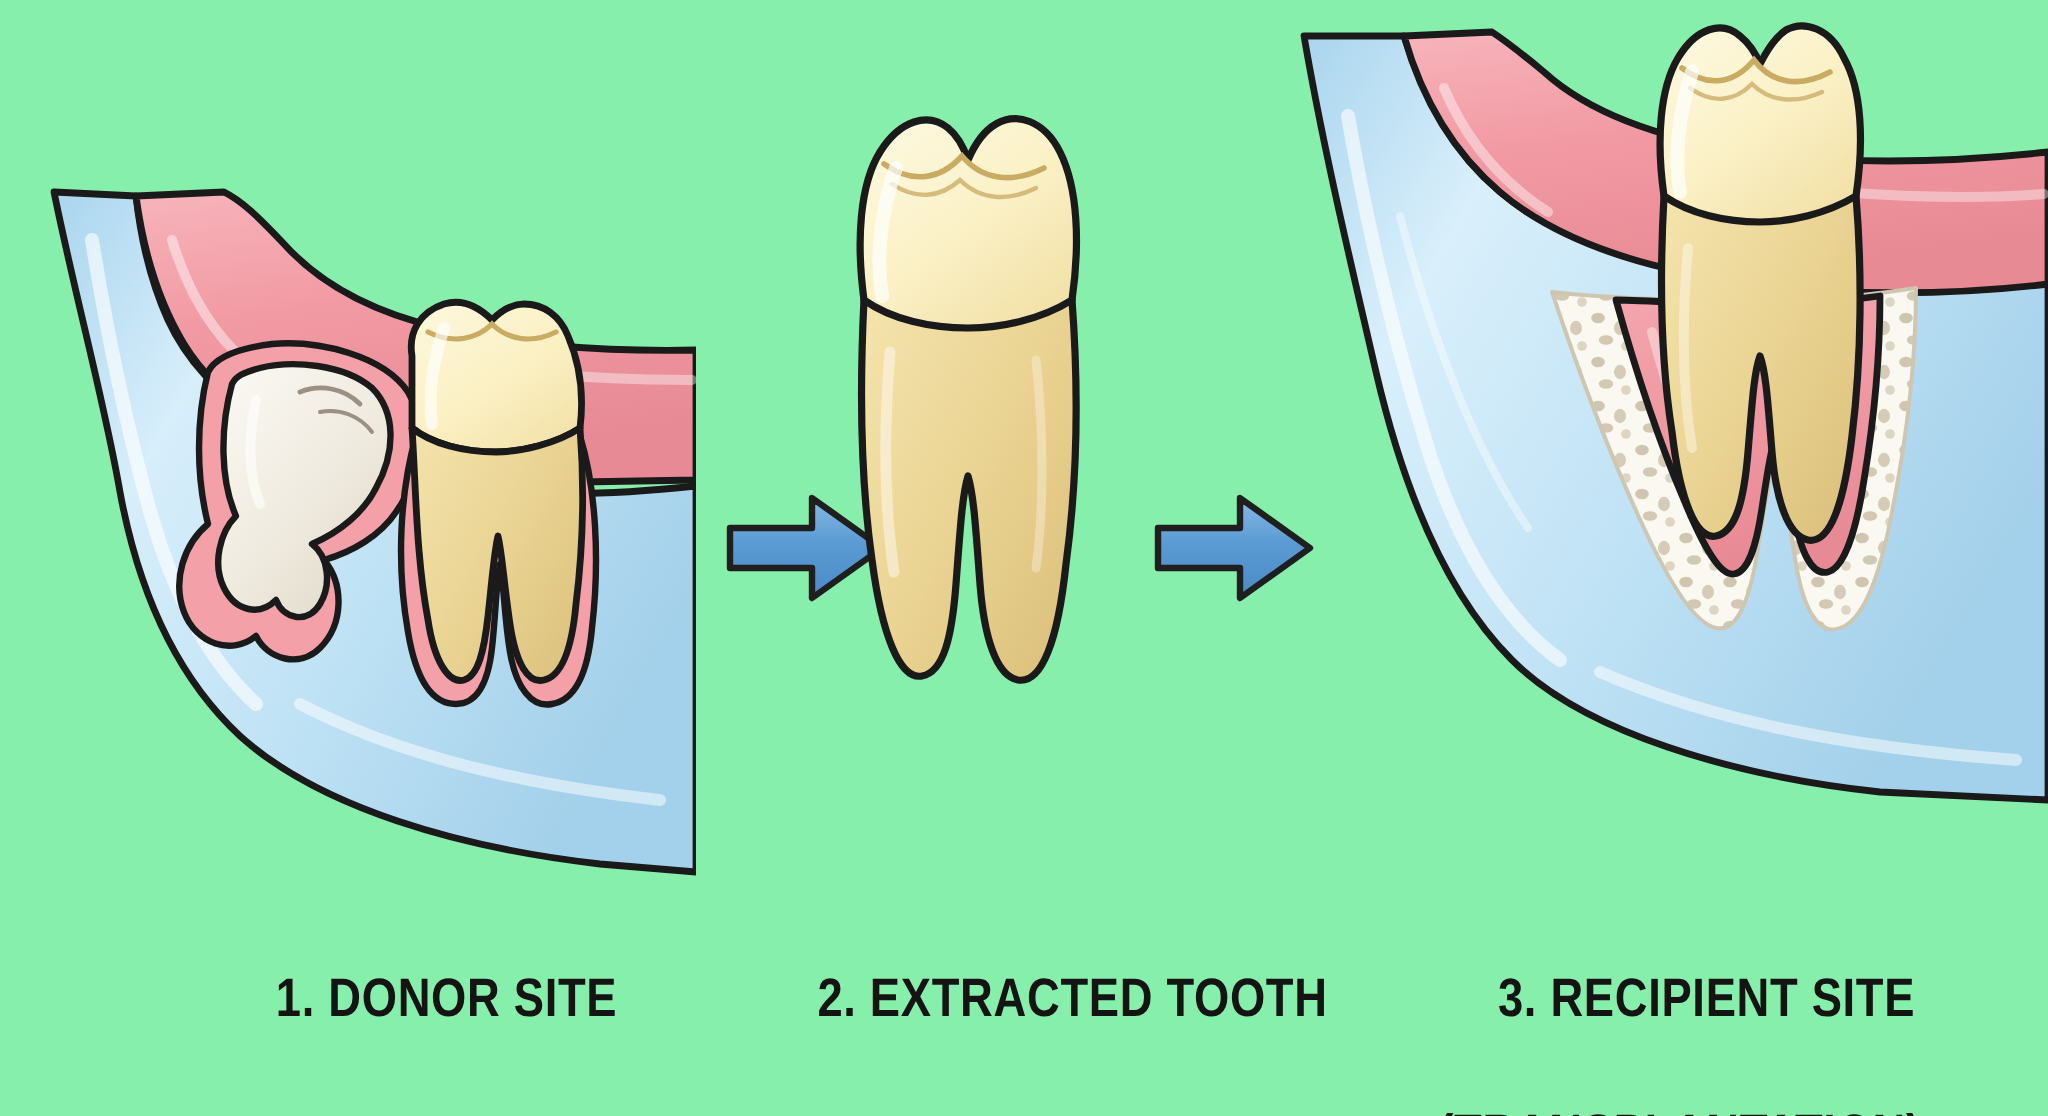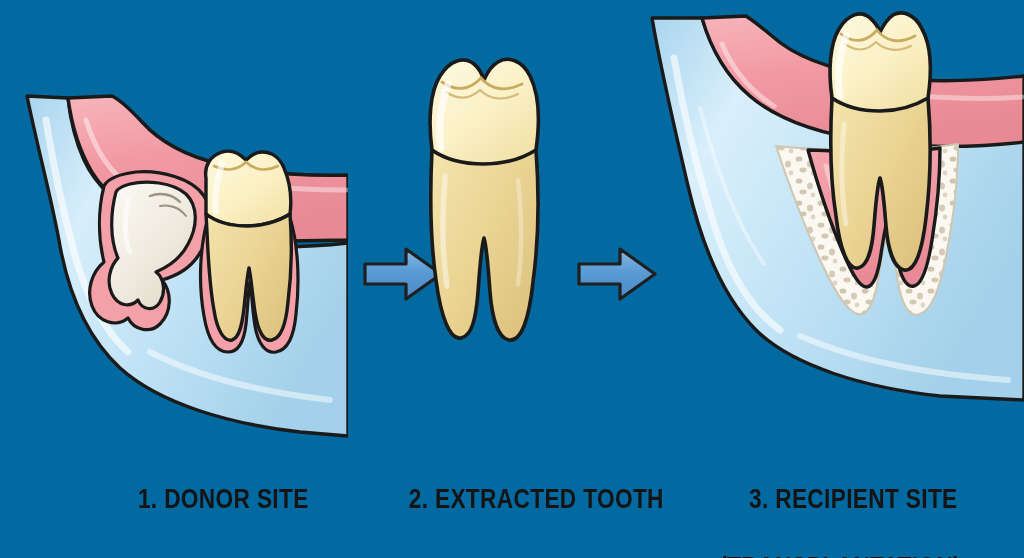--- a/index.html
+++ b/index.html
@@ -8,21 +8,21 @@
     padding: 0;
     background: #ffffff;
   }
   body {
     font-family: "Liberation Sans", sans-serif;
   }
   #diagram-root {
     position: relative;
     width: 1024px;
     height: 558px;
-    background: #0369a1;
+    background: #86efac;
     overflow: hidden;
   }
   .panel {
     position: absolute;
     top: 0;
   }
   #panel-donor      { left: 0px;   width: 348px; height: 440px; }
   #panel-extracted  { left: 348px; width: 310px; height: 440px; }
   #panel-recipient  { left: 640px; width: 384px; height: 440px; }
 

